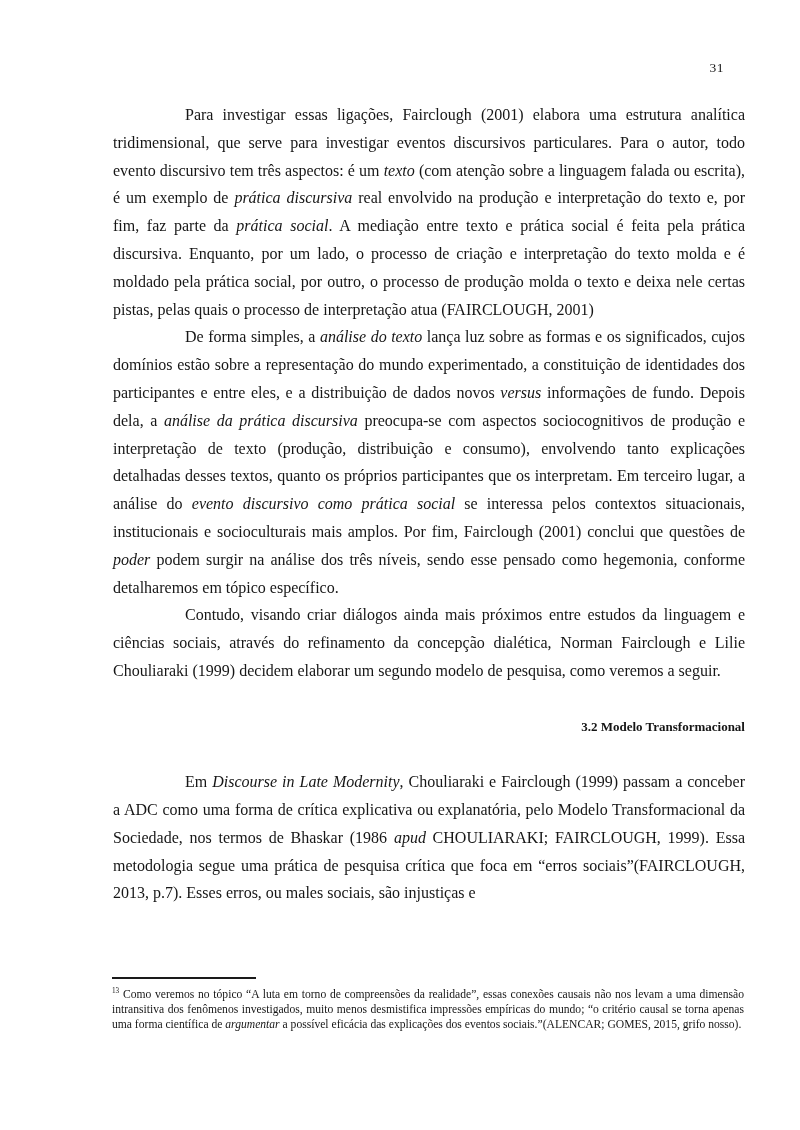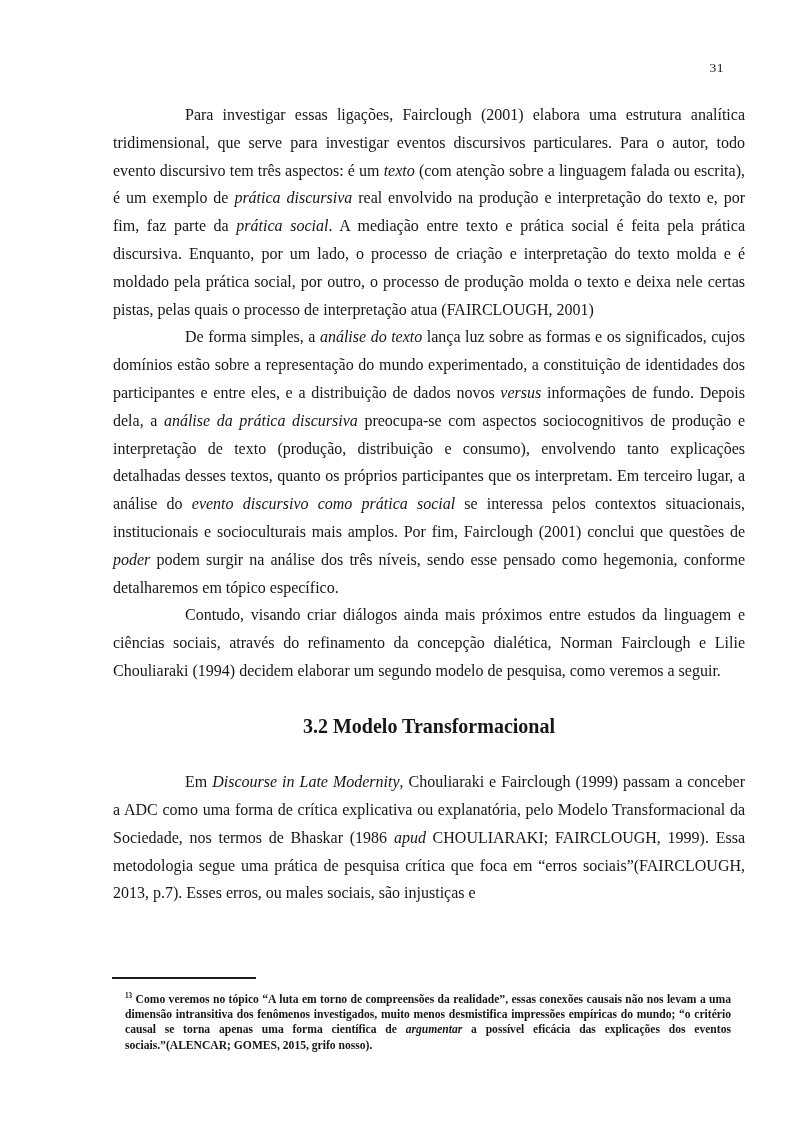--- a/index.html
+++ b/index.html
@@ -33,25 +33,25 @@
     text-align: justify;
   }
   .para {
     margin: 0;
     text-indent: 72px;
   }
   .para.no-indent {
     text-indent: 0;
   }
   .section-heading {
-    font-size: 20px;
+    font-size: 13px;
     font-weight: bold;
     line-height: 27.8px;
     margin: 27.8px 0 27.8px 0;
-    text-align: center;
+    text-align: right;
     text-indent: 0;
   }
   i { font-style: italic; }
   sup {
     font-size: 0.62em;
     vertical-align: super;
     line-height: 0;
   }
   .footnote-area {
     position: absolute;
@@ -59,38 +59,37 @@
     top: 977px;
     width: 632px;
   }
   .footnote-rule {
     width: 144px;
     height: 2px;
     background: #1a1a1a;
     margin: 0 0 8px 0;
   }
   .footnote {
-    margin: 13px;
+    margin: 0;
     font-size: 11.6px;
     line-height: 15.2px;
     text-align: justify;
-    font-weight: bold;
   }
 </style>
 </head>
 <body>
 
 <div class="page">
 
   <div class="page-number">31</div>
 
   <main class="body-text">
     <p class="para">Para investigar essas ligações, Fairclough (2001) elabora uma estrutura analítica tridimensional, que serve para investigar eventos discursivos particulares. Para o autor, todo evento discursivo tem três aspectos: é um <i>texto</i> (com atenção sobre a linguagem falada ou escrita), é um exemplo de <i>prática discursiva</i> real envolvido na produção e interpretação do texto e, por fim, faz parte da <i>prática social</i>. A mediação entre texto e prática social é feita pela prática discursiva. Enquanto, por um lado, o processo de criação e interpretação do texto molda e é moldado pela prática social, por outro, o processo de produção molda o texto e deixa nele certas pistas, pelas quais o processo de interpretação atua (FAIRCLOUGH, 2001)</p>
     <p class="para">De forma simples, a <i>análise do texto</i> lança luz sobre as formas e os significados, cujos domínios estão sobre a representação do mundo experimentado, a constituição de identidades dos participantes e entre eles, e a distribuição de dados novos <i>versus</i> informações de fundo. Depois dela, a <i>análise da prática discursiva</i> preocupa-se com aspectos sociocognitivos de produção e interpretação de texto (produção, distribuição e consumo), envolvendo tanto explicações detalhadas desses textos, quanto os próprios participantes que os interpretam. Em terceiro lugar, a análise do <i>evento discursivo como prática social</i> se interessa pelos contextos situacionais, institucionais e socioculturais mais amplos. Por fim, Fairclough (2001) conclui que questões de <i>poder</i> podem surgir na análise dos três níveis, sendo esse pensado como hegemonia, conforme detalharemos em tópico específico.</p>
-    <p class="para">Contudo, visando criar diálogos ainda mais próximos entre estudos da linguagem e ciências sociais, através do refinamento da concepção dialética, Norman Fairclough e Lilie Chouliaraki (1994) decidem elaborar um segundo modelo de pesquisa, como veremos a seguir.</p>
+    <p class="para">Contudo, visando criar diálogos ainda mais próximos entre estudos da linguagem e ciências sociais, através do refinamento da concepção dialética, Norman Fairclough e Lilie Chouliaraki (1999) decidem elaborar um segundo modelo de pesquisa, como veremos a seguir.</p>
     <h2 class="section-heading">3.2 Modelo Transformacional</h2>
     <p class="para">Em <i>Discourse in Late Modernity</i>, Chouliaraki e Fairclough (1999) passam a conceber a ADC como uma forma de crítica explicativa ou explanatória, pelo Modelo Transformacional da Sociedade, nos termos de Bhaskar (1986 <i>apud</i> CHOULIARAKI; FAIRCLOUGH, 1999). Essa metodologia segue uma prática de pesquisa crítica que foca em “erros sociais”(FAIRCLOUGH, 2013, p.7). Esses erros, ou males sociais, são injustiças e</p>
   </main>
 
   <footer class="footnote-area">
     <div class="footnote-rule"></div>
     <p class="footnote"><sup>13</sup> Como veremos no tópico “A luta em torno de compreensões da realidade”, essas conexões causais não nos levam a uma dimensão intransitiva dos fenômenos investigados, muito menos desmistifica impressões empíricas do mundo; “o critério causal se torna apenas uma forma científica de <i>argumentar</i> a possível eficácia das explicações dos eventos sociais.”(ALENCAR; GOMES, 2015, grifo nosso).</p>
   </footer>
 
 </div>

